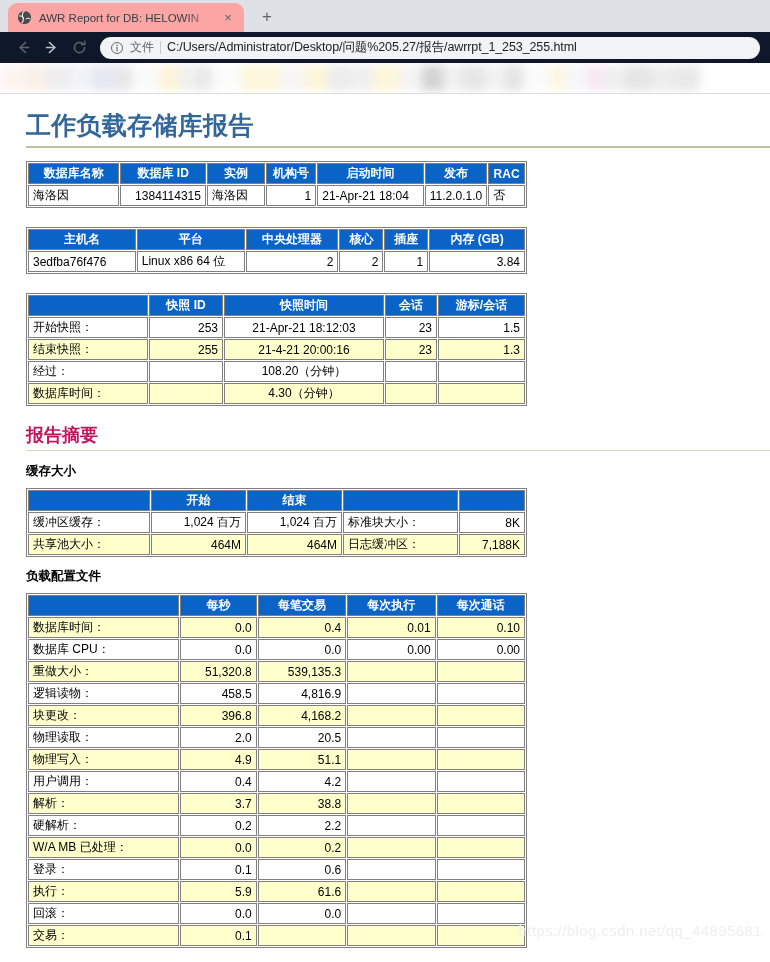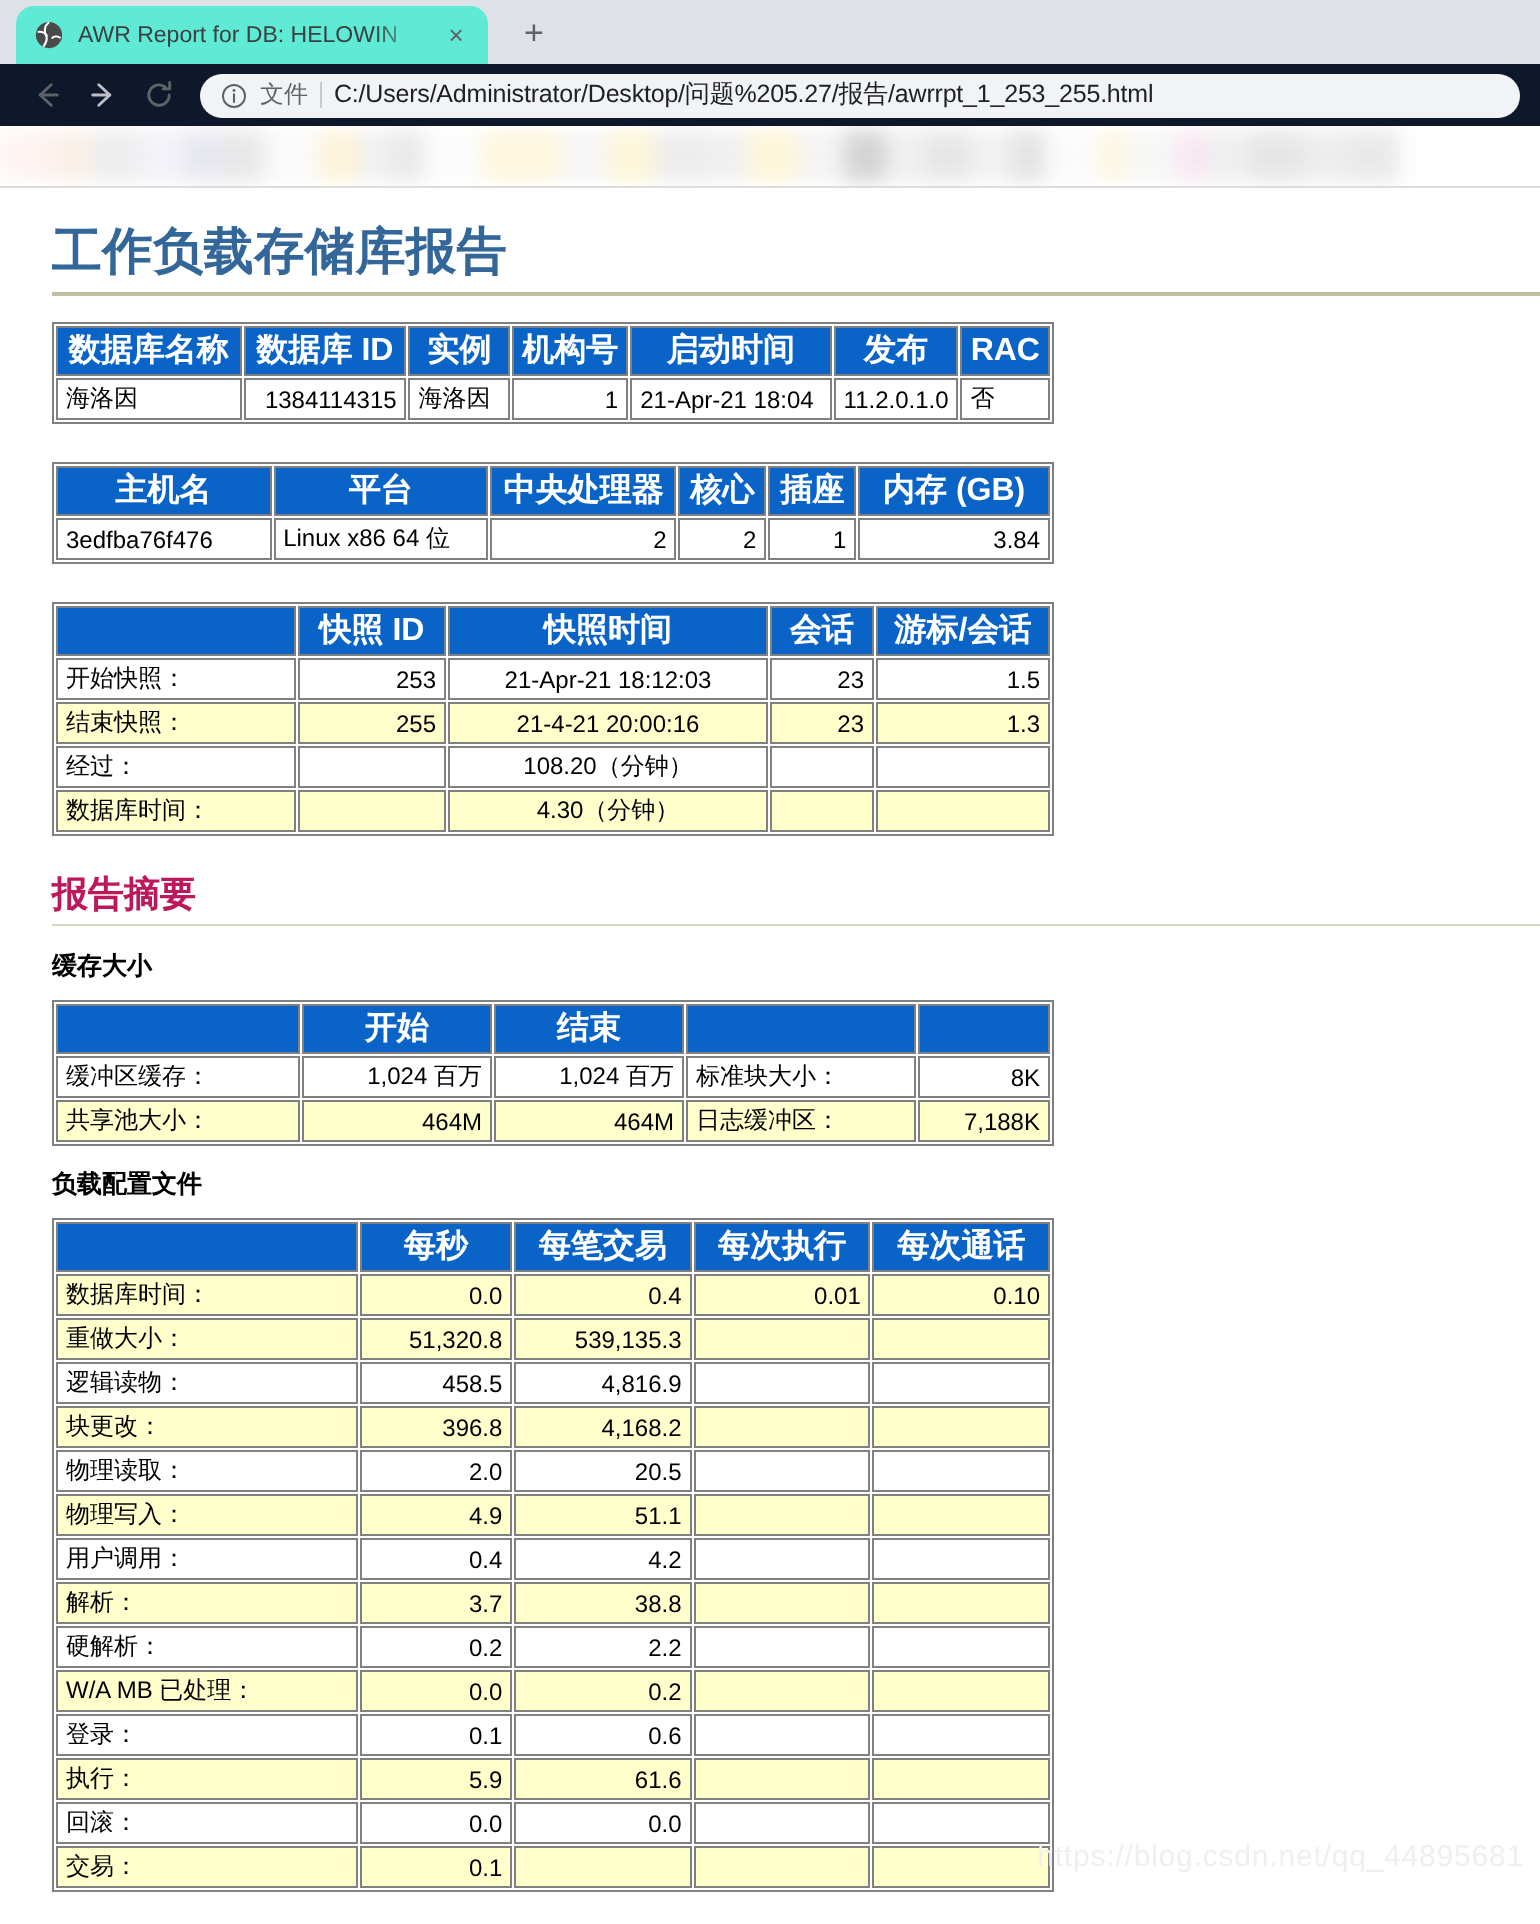--- a/index.html
+++ b/index.html
@@ -9,21 +9,21 @@
     background:#ffffff;
     font-family:"Liberation Sans","DejaVu Sans",sans-serif;
     overflow:hidden;
     position:relative;
   }
 
   
   .browser { width:770px; background:#dee1e6; }
   .tabstrip { height:32px; display:flex; align-items:flex-end; padding-left:8px; position:relative; }
   .tab {
-    height:29px; width:236px; background:#5eead4;
+    height:29px; width:236px; background:#fca5a5;
     border-radius:9px 9px 0 0; display:flex; align-items:center;
     padding:0 8px 0 9px; gap:7px; position:relative;
   }
   .tab-favicon { width:15px; height:15px; flex:0 0 15px; position:relative; }
   .tab-favicon svg { display:block; }
   .tab-title {
     font-size:11.5px; color:#3c4043; white-space:nowrap; overflow:hidden;
     flex:1 1 auto;
     -webkit-mask-image:linear-gradient(to right,#000 85%,transparent 99%);
     mask-image:linear-gradient(to right,#000 85%,transparent 99%);
@@ -75,21 +75,21 @@
     margin:0 0 0 0;
   }
   table.awr th {
     background:#0A64C8;
     color:#ffffff;
     font-weight:bold;
     text-align:center;
     border:1px solid #808080;
     padding:1px 4px;
     white-space:nowrap;
-    font-size:16px;
+    font-size:12px;
   }
   table.awr td {
     border:1px solid #808080;
     padding:1px 4px;
     white-space:nowrap;
     font-size:12px;
     background:#ffffff;
     color:#000;
   }
   table.awr tr.alt td { background:#FFFFCC; }
@@ -333,20 +333,27 @@
       </tr>
     </thead>
     <tbody>
         <tr class="alt">
           <td class="lft">数据库时间：</td>
           <td class="num">0.0</td>
           <td class="num">0.4</td>
           <td class="num">0.01</td>
           <td class="num">0.10</td>
         </tr>
+        <tr>
+          <td class="lft">数据库 CPU：</td>
+          <td class="num">0.0</td>
+          <td class="num">0.0</td>
+          <td class="num">0.00</td>
+          <td class="num">0.00</td>
+        </tr>
         <tr class="alt">
           <td class="lft">重做大小：</td>
           <td class="num">51,320.8</td>
           <td class="num">539,135.3</td>
           <td class="num"></td>
           <td class="num"></td>
         </tr>
         <tr>
           <td class="lft">逻辑读物：</td>
           <td class="num">458.5</td>

